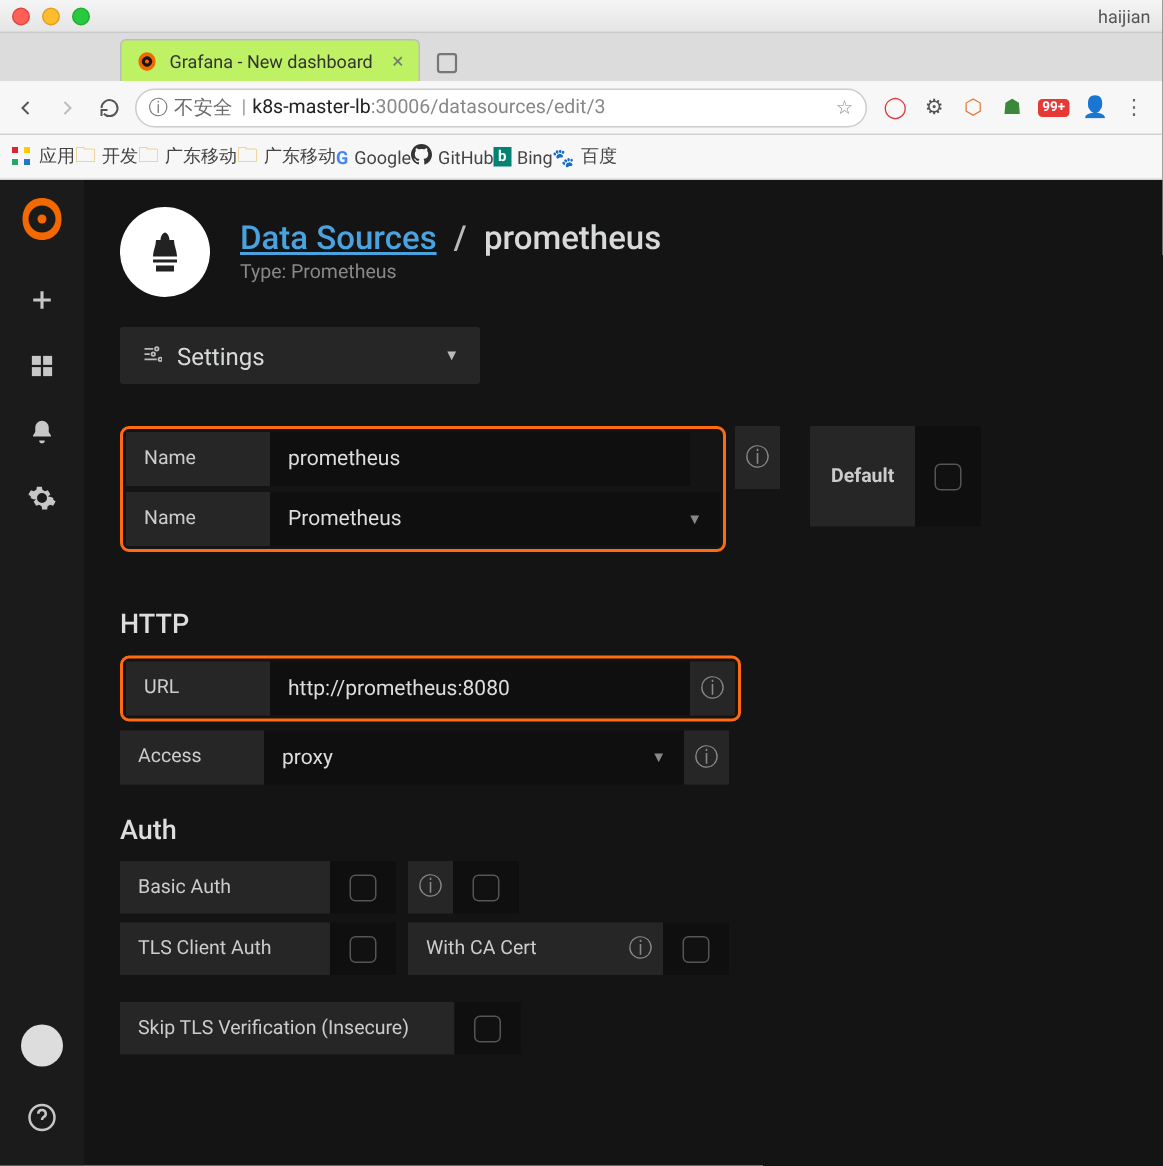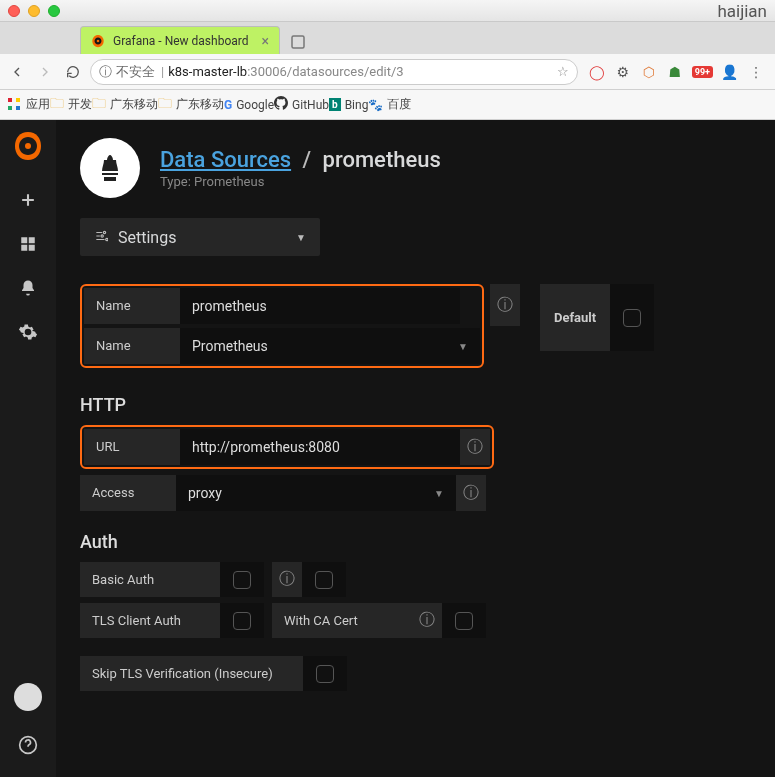--- a/index.html
+++ b/index.html
@@ -6,21 +6,21 @@
 
 
 body { width: 775px; height: 777px; background: #f2f2f2; display: flex; flex-direction: column; overflow: hidden; }
 
 .window-bar { height: 22px; background: linear-gradient(#f5f5f5,#e5e5e5); display: flex; align-items: center; padding: 0 8px; border-bottom: 1px solid #c9c9c9; }
 .traffic { display: flex; gap: 8px; }
 .dot { width: 12px; height: 12px; border-radius: 50%; }
 .dot.r { background:#ff5f57; border:1px solid #e14640;}
 .dot.y { background:#febc2e; border:1px solid #dfa123;}
 .dot.g { background:#28c840; border:1px solid #1faf2d;}
-.profile-name { margin-left: auto; font-size: 17px; color: #555; }
+.profile-name { margin-left: auto; font-size: 12px; color: #555; }
 
 .tab-strip { height: 32px; background: #dcdcdc; display: flex; align-items: flex-end; padding-left: 80px; gap:4px;}
 .tab { background: #bef264; border: 1px solid #bcbcbc; border-bottom: none; border-radius: 4px 4px 0 0; height: 28px; padding: 0 10px; display: flex; align-items: center; gap: 8px; min-width: 200px; font-size: 12px; color:#333;}
 .tab-favicon { width: 14px; height: 14px; display:flex;align-items:center;justify-content:center;}
 .tab-close { margin-left: auto; color:#777; font-size: 14px;}
 .new-tab { width:28px;height:24px;display:flex;align-items:center;justify-content:center;color:#666;}
 
 .addr-bar { height: 36px; background: #f7f7f7; border-bottom: 1px solid #d0d0d0; display: flex; align-items: center; padding: 0 6px; gap: 6px; }
 .addr-bar .nav-btn { width: 22px; height:22px; display:flex;align-items:center;justify-content:center;color:#666;border-radius:3px;}
 .url-box { flex: 1; height: 26px; border: 1px solid #ccc; border-radius: 14px; background: #fff; display: flex; align-items: center; padding: 0 8px; font-size: 13px; color: #333; }
@@ -257,21 +257,21 @@
             <circle cx="18" cy="6" r="2"></circle>
             <circle cx="14" cy="12" r="2"></circle>
             <circle cx="22" cy="18" r="2"></circle>
           </svg>
       </span>
       <span>Settings</span>
       <span class="caret">▼</span>
     </div>
 
     
-    <div class="highlight" style="display:inline-block;margin-bottom:6px;">
+    <div class="highlight" style="display:inline-block;margin-bottom:18px;">
       <div class="form-row" style="margin-bottom:4px;">
         <div class="form-label">Name</div>
         <input class="form-input w280" value="prometheus" style="">
       </div>
       <div class="form-row" style="margin-bottom:0;">
         <div class="form-label">Name</div>
         <div class="form-select" style="width:300px;">
           <span>Prometheus</span>
           <span class="sel-caret">▼</span>
         </div>

